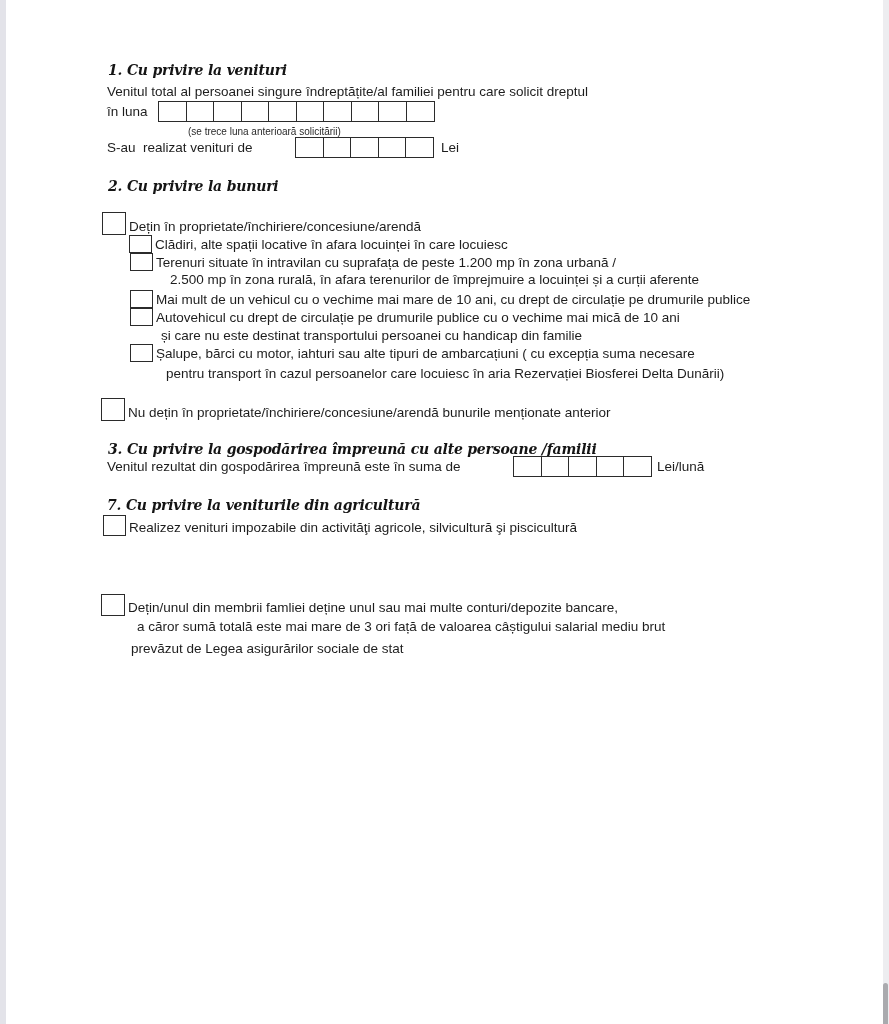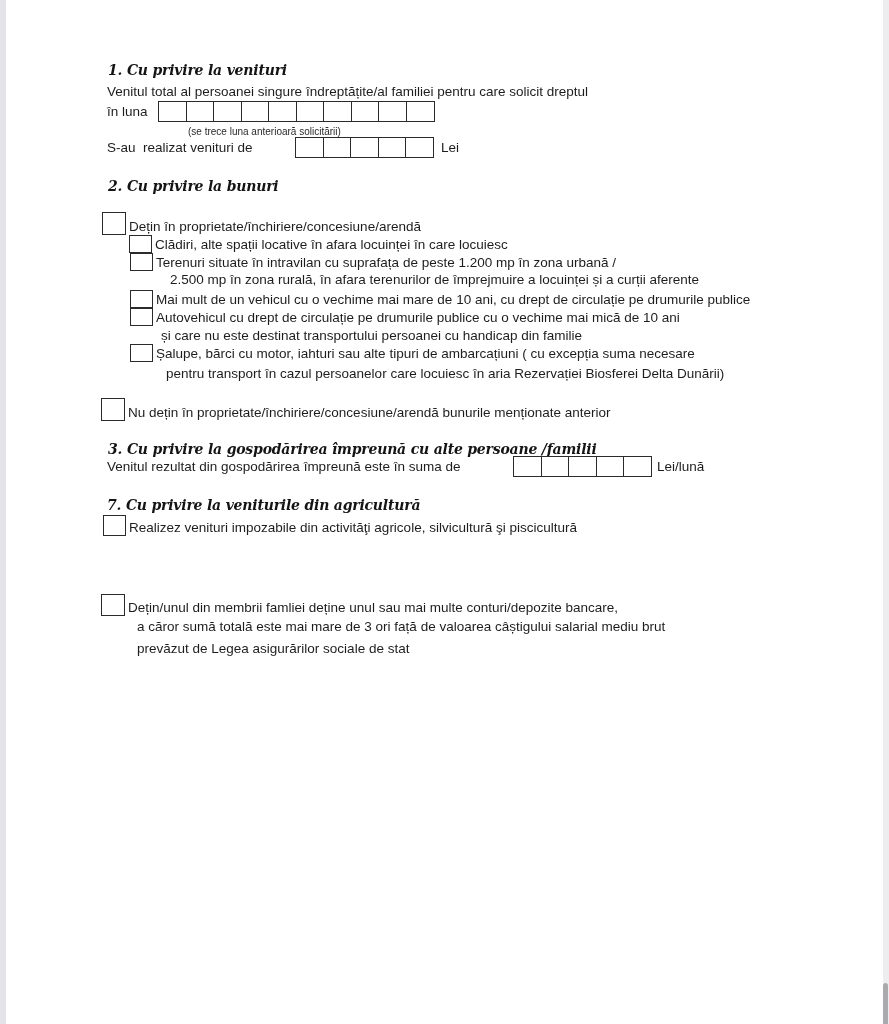--- a/index.html
+++ b/index.html
@@ -114,15 +114,15 @@
   <div class="cbrow" style="left:103px;top:515px">
     <span class="cb" style="width:23px;height:21px"></span>
     <span class="lbl off3">Realizez venituri impozabile din activităţi agricole, silvicultură şi piscicultură</span>
   </div>
 
   <div class="cbrow" style="left:101px;top:594px">
     <span class="cb" style="width:24px;height:22px"></span>
     <span class="lbl off3">Dețin/unul din membrii famliei deține unul sau mai multe conturi/depozite bancare,</span>
   </div>
   <div class="t" style="left:137px;top:619px">a căror sumă totală este mai mare de 3 ori față de valoarea câștigului salarial mediu brut</div>
-  <div class="t" style="left:137px;top:641px">prevăzut de Legea asigurărilor sociale de stat</div>
+  <div class="t" style="left:131px;top:641px">prevăzut de Legea asigurărilor sociale de stat</div>
 
 </div>
 
 </body></html>

